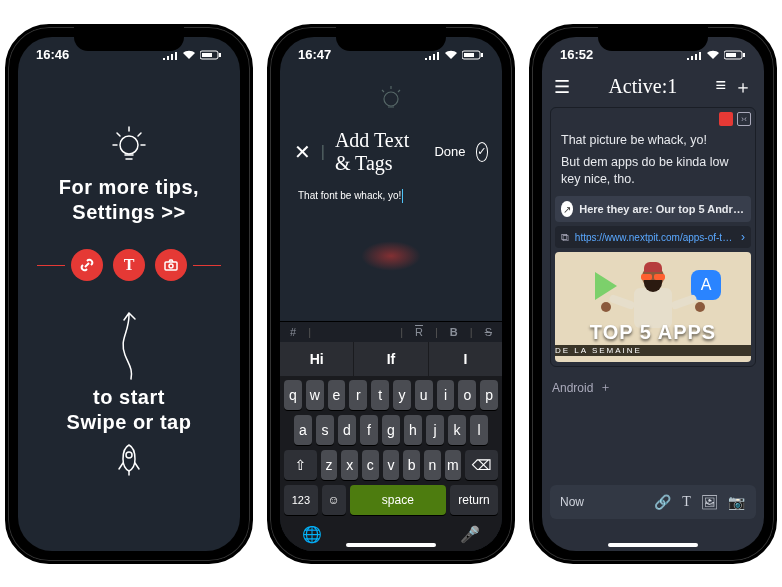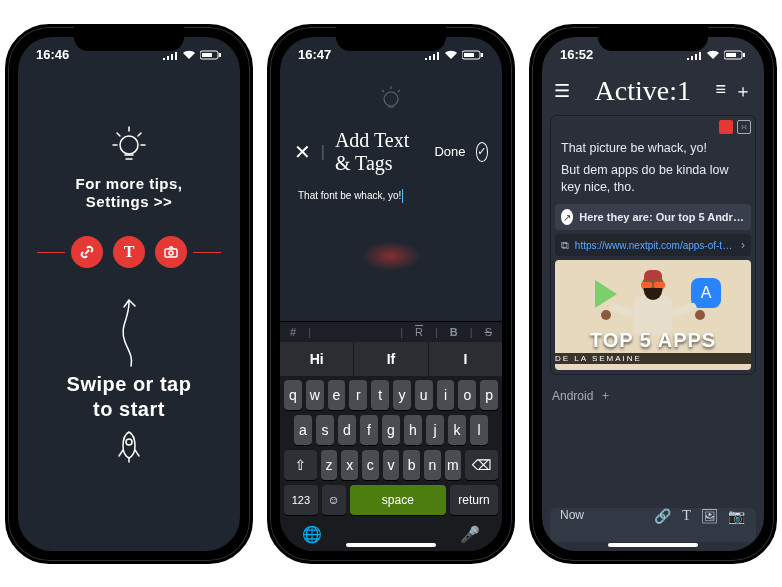--- a/index.html
+++ b/index.html
@@ -6,21 +6,21 @@
   body { background: #fff; width: 782px; height: 587px; display: flex; gap: 14px; justify-content: center; align-items: center; }
   .phone { width: 248px; height: 540px; border-radius: 44px; background: #000; border: 3px solid #000; position: relative; box-shadow: 0 0 0 1px #333 inset; overflow: hidden; }
   .screen { position: absolute; inset: 10px; border-radius: 34px; overflow: hidden; background: #1f2630; }
   .notch { position: absolute; top: 0; left: 50%; transform: translateX(-50%); width: 110px; height: 24px; background: #000; border-radius: 0 0 14px 14px; z-index: 50; }
   .statusbar { height: 36px; display: flex; justify-content: space-between; align-items: center; padding: 0 18px; color: #fff; font-size: 13px; font-weight: 600; }
   .status-icons { display: flex; gap: 4px; align-items: center; }
   .status-icons svg { display:block; }
 
   
   .p1 .content { display: flex; flex-direction: column; align-items: center; color: #fff; padding-top: 50px; text-align:center; }
-  .handwrite { font-family: "Brush Script MT", "Segoe Script", cursive; font-size: 15px; line-height: 1.25; font-weight: 600; letter-spacing: 0.5px;}
+  .handwrite { font-family: "Brush Script MT", "Segoe Script", cursive; font-size: 20px; line-height: 1.25; font-weight: 600; letter-spacing: 0.5px;}
   .small-hand { font-size: 20px; }
   .actionrow { display: flex; gap: 10px; align-items: center; margin: 24px 0; position: relative; }
   .actionrow:before, .actionrow:after { content:""; width: 28px; height: 1px; background: #e53935; position: absolute; top: 50%; }
   .actionrow:before { left: -34px; } .actionrow:after { right: -34px; }
   .circlebtn { width: 32px; height: 32px; border-radius: 50%; background: #e53935; display:flex; align-items:center; justify-content:center; color:#fff; font-weight:bold; }
   .rocket { margin-top: 6px; }
 
   
   .p2 .content { display:flex; flex-direction:column; height: calc(100% - 36px); }
   .p2 .bulb { text-align:center; color:#aab; margin: 10px 0 6px; }
@@ -44,21 +44,21 @@
   .key { background:#4a4c52; color:#fff; border-radius:4px; height:30px; flex:1; display:flex; align-items:center; justify-content:center; font-size:14px; box-shadow: 0 1px 0 #000; }
   .key.dark { background:#2e3036; }
   .key.space { flex:4; background:#4d7c0f; }
   .key.wide { flex:1.4; }
   .dock { height: 32px; background:#1a1b1f; display:flex; justify-content:space-between; align-items:center; padding:0 22px; color:#bbb; }
   .homebar { position:absolute; bottom:4px; left:50%; transform:translateX(-50%); width:90px; height:4px; background:#fff; border-radius:3px; }
 
   
   .p3 .screen { background:#2a2f3a; }
   .p3 .topbar { display:flex; justify-content:space-between; align-items:center; padding:2px 12px; color:#fff; }
-  .p3 .acttitle { font-family:"Brush Script MT",cursive; font-size:28px; }
+  .p3 .acttitle { font-family:"Brush Script MT",cursive; font-size:20px; }
   .p3 .tbicons { display:flex; gap:8px; font-size:18px; }
   .card { margin:6px 8px; border:1px solid #1a1e26; background:#2a2f3a; border-radius:6px; padding:4px; font-size:12px; color:#e8eaee; }
   .cardhead { display:flex; justify-content:flex-end; gap:4px; margin-bottom:4px; }
   .flag { width:14px; height:14px; background:#e53935; border-radius:2px; }
   .collapse { width:14px; height:14px; border:1px solid #aab; border-radius:2px; display:flex; align-items:center; justify-content:center; font-size:9px; color:#aab; }
   .cardtext { padding: 2px 6px 4px; font-size: 12.5px; line-height:1.35; }
   .articlebar { display:flex; align-items:center; gap:6px; background:#383e4c; padding:5px 6px; border-radius:4px; margin:4px 0; }
   .articlebar .globe { width:16px;height:16px;background:#fff;border-radius:50%;display:flex;align-items:center;justify-content:center;font-size:10px;color:#333; }
   .articlebar .atext { font-size:11px; font-weight:600; white-space:nowrap; overflow:hidden; text-overflow:ellipsis; }
   .urlbar { display:flex; align-items:center; gap:6px; background:#21252e; padding:4px 6px; border-radius:4px; margin-bottom:4px; }
@@ -76,21 +76,21 @@
   .thumb .hat { position:absolute; top:-4px; left:50%; transform:translateX(-50%); width:18px; height:10px; background:#b63d3d; border-radius:6px 6px 0 0; }
   .thumb .glasses { position:absolute; top:8px; left:50%; transform:translateX(-50%); width:24px; height:6px; display:flex; gap:2px; }
   .thumb .glasses span { flex:1; background:#ff6030; border-radius:2px; }
   .thumb .body { position:absolute; top:22px; left:50%; transform:translateX(-50%); width:38px; height:40px; background:#e6decb; border-radius:6px; }
   .thumb .arm { position:absolute; top:32px; width:26px; height:8px; background:#e6decb; border-radius:4px; }
   .thumb .arm.l { left:calc(50% - 44px); transform:rotate(20deg); }
   .thumb .arm.r { right:calc(50% - 44px); transform:rotate(-20deg); }
   .thumb .hand { position:absolute; top:36px; width:10px; height:10px; background:#8b5a3c; border-radius:50%; }
   .thumb .hand.l { left:calc(50% - 52px);} .thumb .hand.r { right:calc(50% - 52px);}
   .untag { padding:6px 10px; color:#aab; font-size:12px; display:flex; align-items:center; gap:6px; margin-top:2px;}
-  .btmbar { position:absolute; bottom:9px; left:8px; right:8px; background:#323844; height:34px; border-radius:6px; display:flex; padding:0 10px; color:#cfd3dc; font-size:12px; gap:10px;}
+  .btmbar { position:absolute; bottom:32px; left:8px; right:8px; background:#323844; height:34px; border-radius:6px; display:flex; align-items:center; padding:0 10px; color:#cfd3dc; font-size:12px; gap:10px;}
   .btmbar .icons { margin-left:auto; display:flex; gap:10px; font-size:14px; }
 </style>
 </head>
 <body>
 
 <div class="phone p1">
   <div class="notch"></div>
   <div class="screen">
     <div class="statusbar">
       <span>16:46</span>
@@ -130,22 +130,22 @@
               <rect x="1" y="3" width="12" height="8" rx="1"></rect>
               <circle cx="7" cy="7" r="2"></circle>
               <path d="M5 3l1-2h2l1 2"></path>
             </svg>
         </div>
       </div>
       <svg width="32" height="76" stroke="#fff" fill="none" stroke-width="1.5" stroke-linecap="round">
         <path d="M16 8l-5 7M16 8l6 6M16 10c0 18-10 24-4 40 4 10 8 14 6 24"></path>
       </svg>
       <div class="handwrite small-hand" style="margin-top:4px">
+        <div>to start</div>
         <div>Swipe or tap</div>
-        <div>to start</div>
       </div>
       <svg class="rocket" width="30" height="36" stroke="#fff" fill="none" stroke-width="1.5" stroke-linecap="round">
         <path d="M15 4c4 2 6 8 6 14s-2 10-6 12c-4-2-6-6-6-12s2-12 6-14z"></path>
           <circle cx="15" cy="14" r="3"></circle>
           <path d="M9 22l-4 6M21 22l4 6M15 30v4"></path>
       </svg>
     </div>
   </div>
 </div>
 

